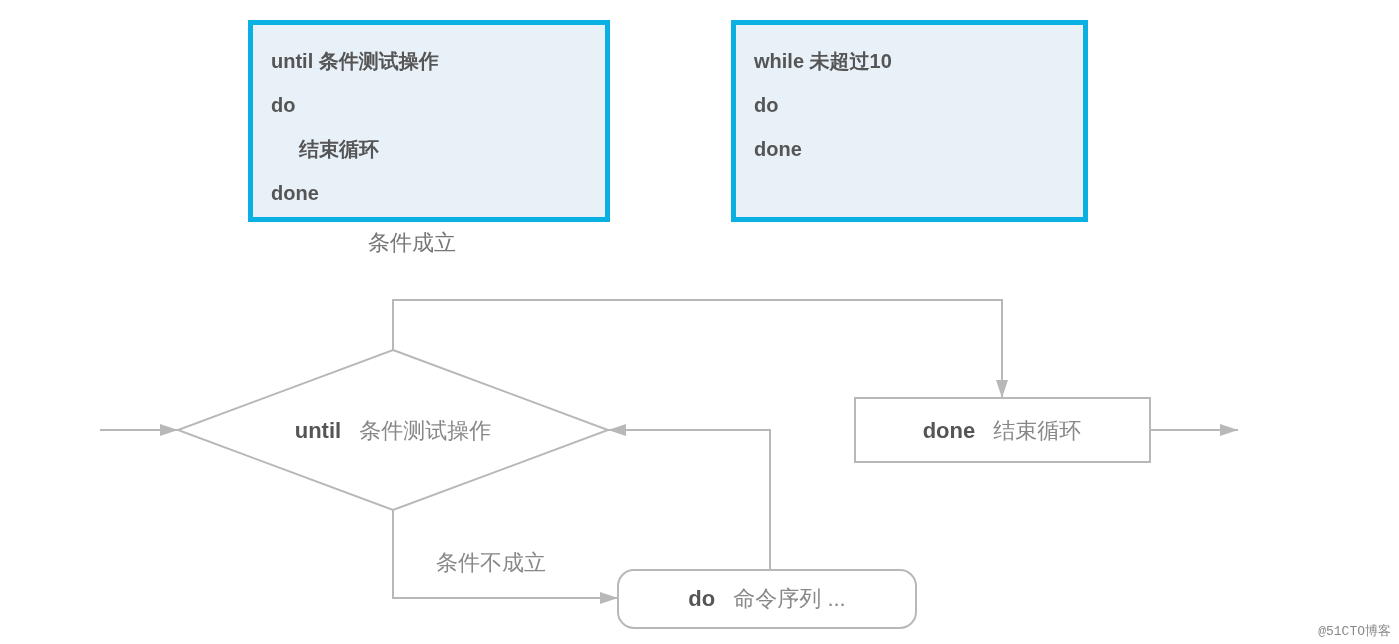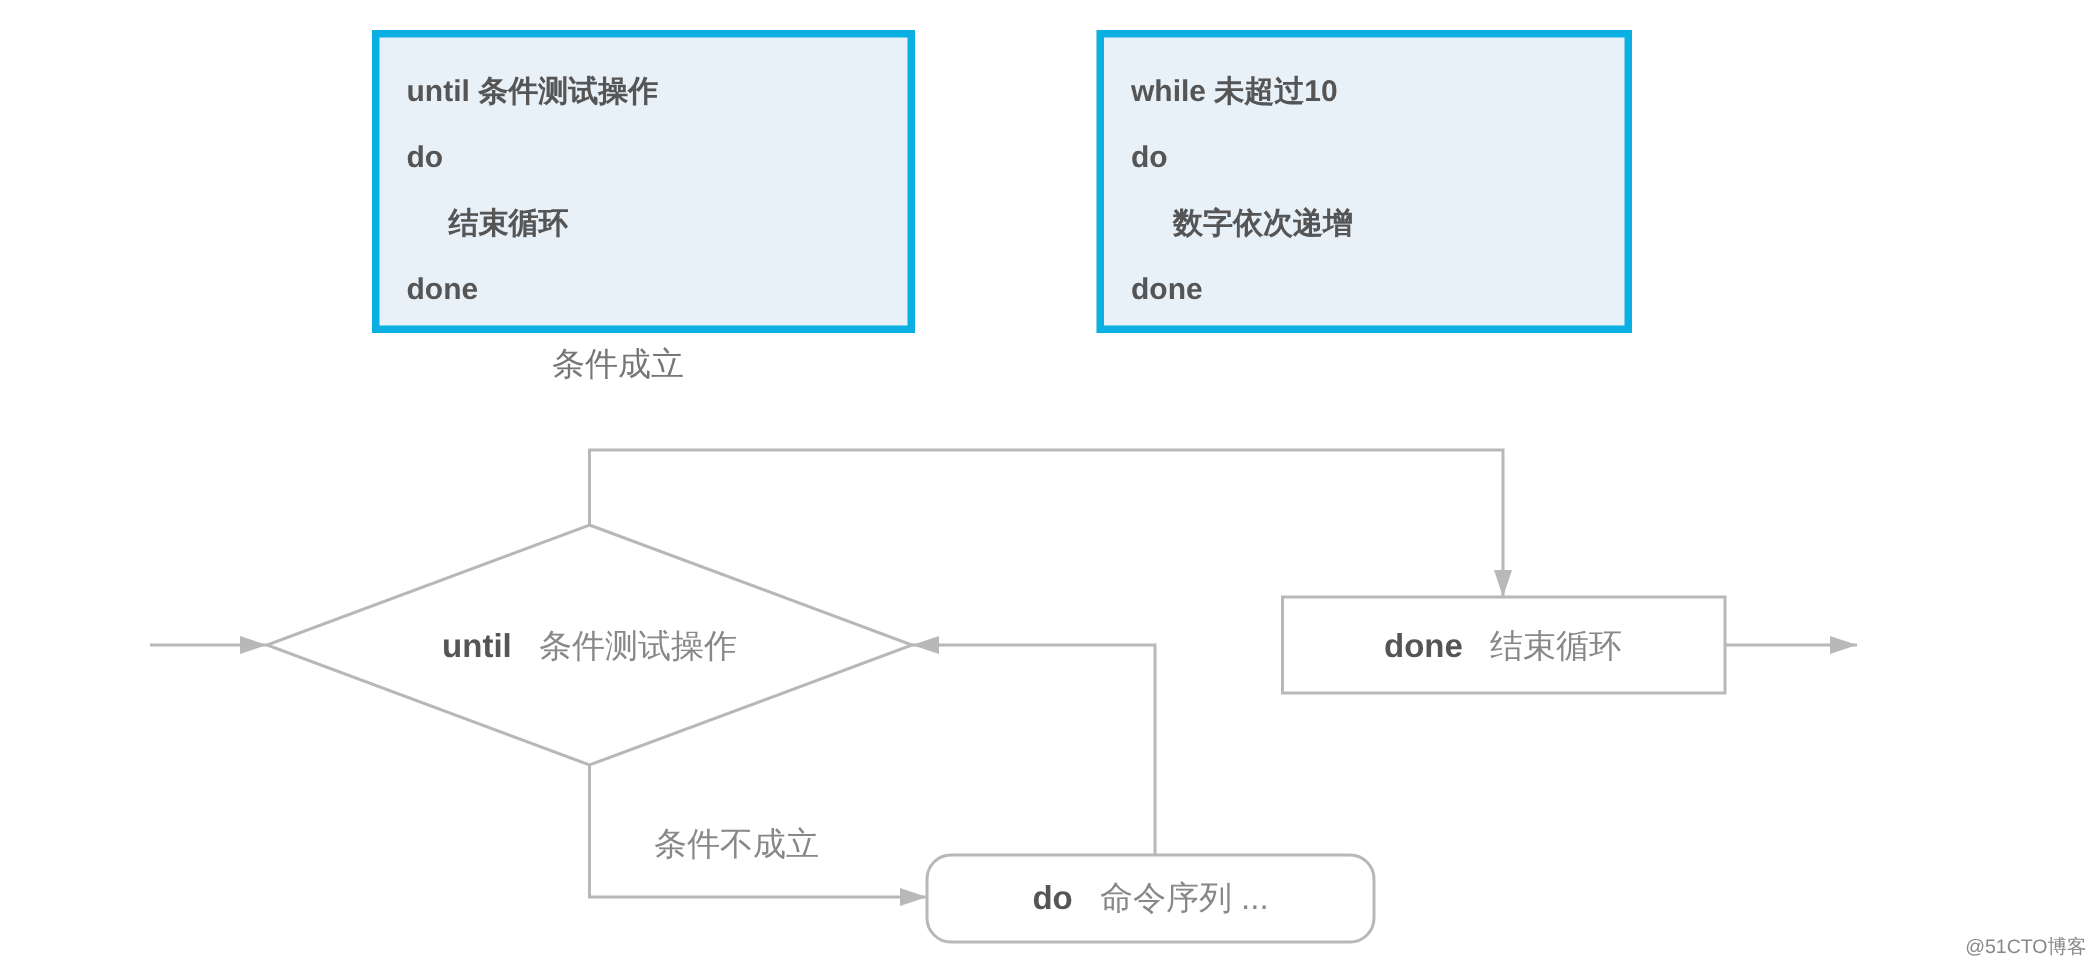--- a/index.html
+++ b/index.html
@@ -29,20 +29,21 @@
     position: absolute;
     font-size: 22px;
     color: #777;
   }
   .watermark {
     position: absolute;
     right: 8px;
     bottom: 4px;
     font-size: 13px;
     color: #888;
+    font-family: Liberation Mono, monospace;
   }
   svg { position:absolute; left:0; top:0; }
   .diamond-text, .box-text { font-size: 22px; }
   .bold { font-weight: 700; color:#555; }
 </style>
 </head>
 <body>
 
 <div class="code-box" style="left:248px; top:20px; width:362px; height:202px;">
   <div>
@@ -51,21 +52,20 @@
   <div>do</div>
   <div><span class="indent"></span><span>结束循环</span></div>
   <div>done</div>
 </div>
 
 <div class="code-box" style="left:731px; top:20px; width:357px; height:202px;">
   <div>
     <span>while</span><span> 未超过10</span>
   </div>
   <div>do</div>
-  <div><span class="indent"></span><span>数字依次递增</span></div>
   <div>done</div>
 </div>
 
 <div class="caption" style="left:368px; top:228px;">条件成立</div>
 
 <svg width="1399" height="644">
   <defs>
     <marker id="arrow" markerWidth="10" markerHeight="10" refX="9" refY="3" orient="auto" markerUnits="strokeWidth">
       <path d="M0,0 L0,6 L9,3 z" fill="#b8b8b8"></path>
     </marker>

